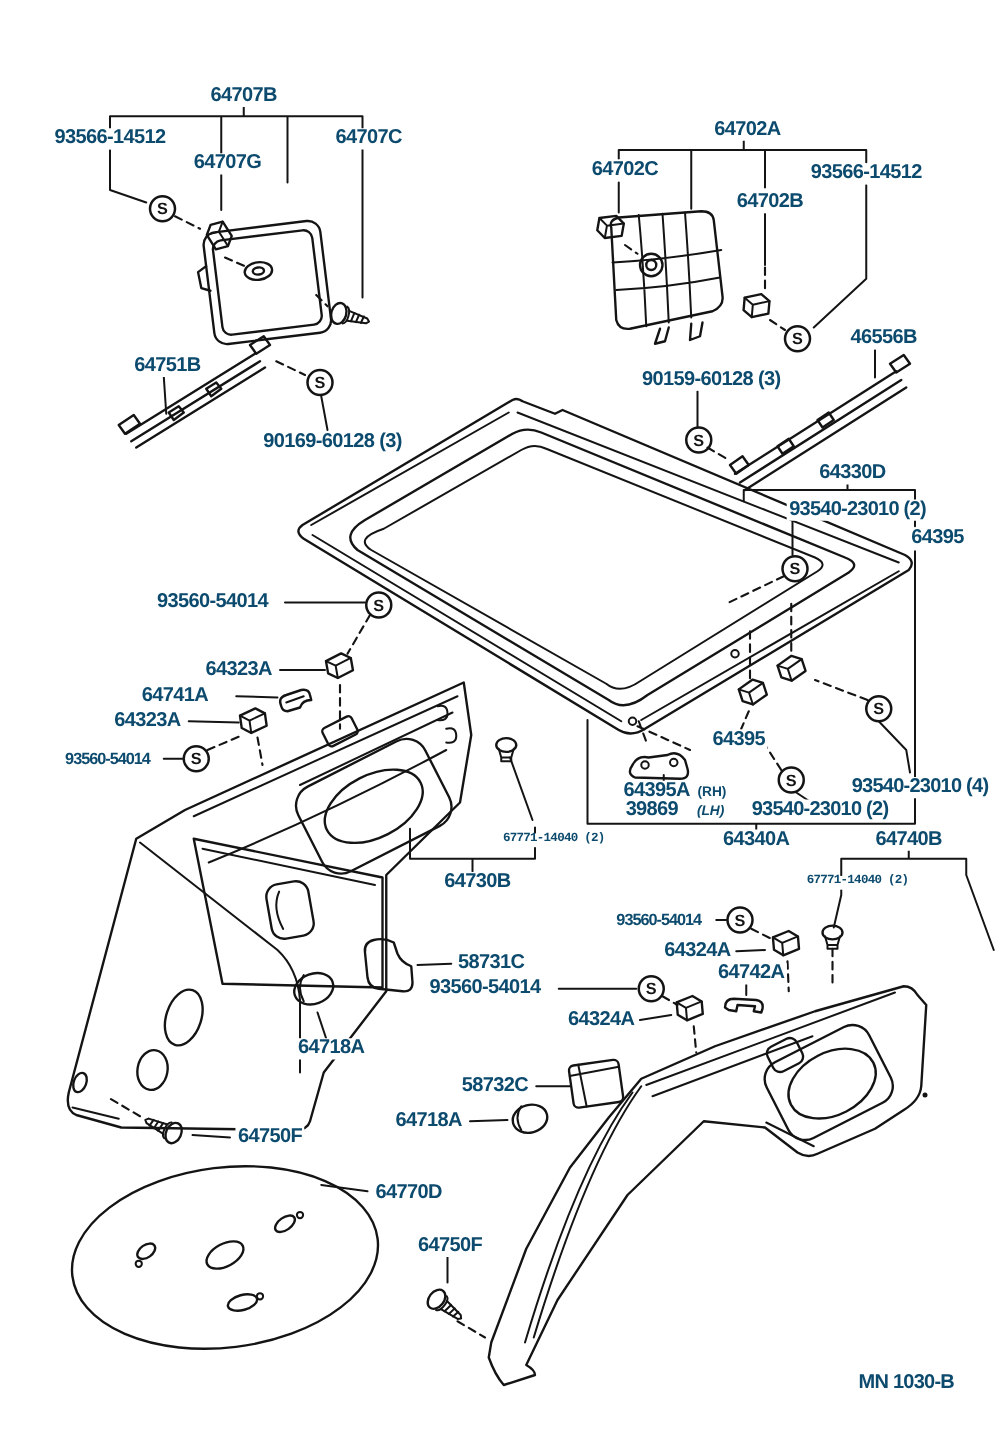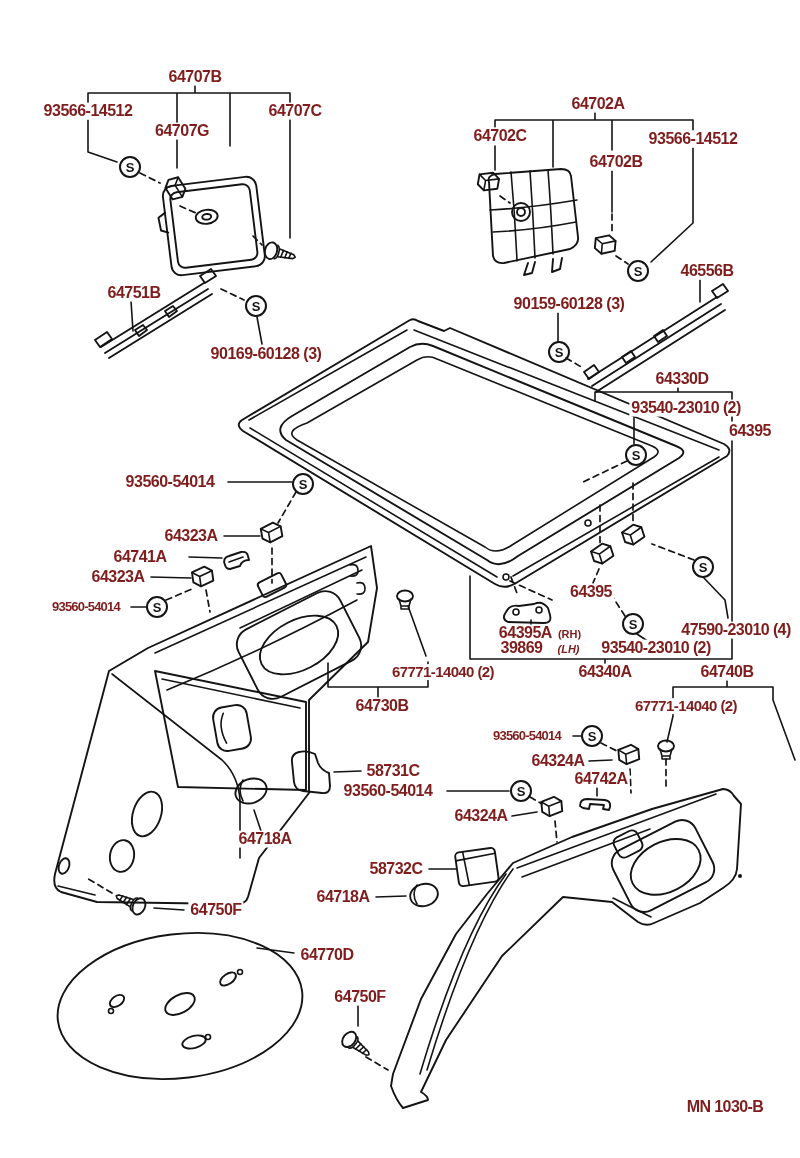--- a/index.html
+++ b/index.html
@@ -8,25 +8,25 @@
   #art{position:absolute;left:0;top:0;}
   #art path,#art rect,#art ellipse,#art circle,#art line{fill:none;stroke:#141414;stroke-width:1.9;
        stroke-linecap:round;stroke-linejoin:round;}
   #art .thin{stroke-width:1.6;}
   #art .dash{stroke-width:1.7;stroke-dasharray:6 4.5;}
   #art .sym circle{stroke-width:2;}
   #art .sym text{fill:#141414;stroke:none;font-weight:bold;font-size:13px;
        font-family:"Liberation Sans",sans-serif;text-anchor:middle;}
   #art .dot{fill:#141414;stroke:none;}
   .lbl{position:absolute;transform:translate(-50%,-50%);font-weight:700;font-size:16px;
-       letter-spacing:-0.5px;color:#7f1d1d;background:#fff;padding:0 2px;white-space:nowrap;
+       letter-spacing:-0.5px;color:#0c4a6e;background:#fff;padding:0 2px;white-space:nowrap;
        line-height:1.05;z-index:5;}
   .s13{font-size:13px;letter-spacing:-0.8px;}
   .s14{font-size:16px;letter-spacing:-0.6px;}
-  .s15{font-size:15px;letter-spacing:-0.6px;}
+  .s15{font-size:10px;letter-spacing:-0.6px;font-family:Liberation Mono, monospace;}
   .sfx{font-size:11px;margin-left:6px;letter-spacing:0;}
   .sfx2{font-size:11px;margin-left:15px;letter-spacing:0;font-style:italic;}
 </style>
 </head>
 <body>
 
 <svg id="art" width="800" height="1158" viewBox="0 0 800 1158">
   <defs>
     <g id="clip">
       <path d="M-10,-8 L3,-12 L10,-7 L10,3 L-3,7 L-10,2 Z"></path>
@@ -263,21 +263,21 @@
 <div class="lbl" style="left:750px;top:431px">64395</div>
 <div class="lbl" style="left:170px;top:482px">93560-54014</div>
 <div class="lbl" style="left:191px;top:536px">64323A</div>
 <div class="lbl" style="left:140px;top:557px">64741A</div>
 <div class="lbl" style="left:118px;top:577px">64323A</div>
 <div class="lbl s13" style="left:86px;top:607px">93560-54014</div>
 <div class="lbl" style="left:591px;top:592px">64395</div>
 <div class="lbl" style="left:540px;top:633px"><span>64395A</span><span class="sfx">(RH)</span></div>
 <div class="lbl" style="left:540px;top:648px"><span>39869</span><span class="sfx2">(LH)</span></div>
 <div class="lbl s14" style="left:656px;top:648px">93540-23010 (2)</div>
-<div class="lbl s14" style="left:736px;top:630px">47590-23010 (4)</div>
+<div class="lbl s14" style="left:736px;top:630px">93540-23010 (4)</div>
 <div class="lbl" style="left:605px;top:672px">64340A</div>
 <div class="lbl" style="left:727px;top:672px">64740B</div>
 <div class="lbl s15" style="left:443px;top:672px">67771-14040 (2)</div>
 <div class="lbl" style="left:382px;top:706px">64730B</div>
 <div class="lbl s15" style="left:686px;top:706px">67771-14040 (2)</div>
 <div class="lbl s13" style="left:527px;top:736px">93560-54014</div>
 <div class="lbl" style="left:558px;top:761px">64324A</div>
 <div class="lbl" style="left:601px;top:779px">64742A</div>
 <div class="lbl" style="left:393px;top:771px">58731C</div>
 <div class="lbl" style="left:388px;top:791px">93560-54014</div>

